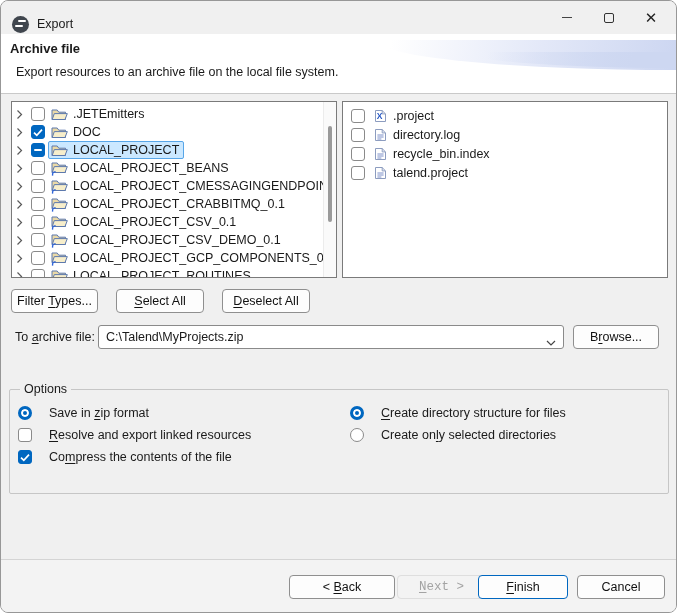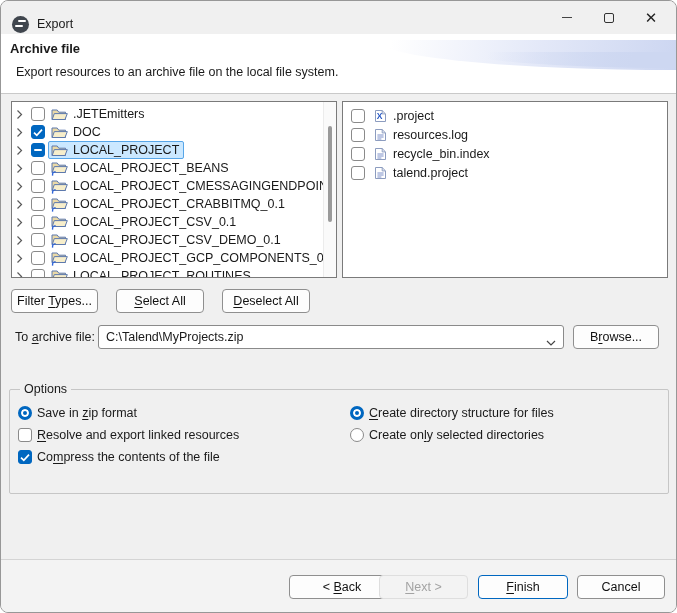--- a/index.html
+++ b/index.html
@@ -60,29 +60,29 @@
   .combo{position:absolute;left:97px;top:324px;width:466px;height:24px;background:#fff;border:1px solid #8a8a8a;border-radius:3px;
          display:flex;align-items:center;padding:0 24px 0 7px;}
   .combo-arrow{position:absolute;right:7px;top:9px;}
   #btn-browse{left:572px;top:324px;width:86px;}
   
   .group{position:absolute;left:8px;top:388px;width:660px;height:105px;border:1px solid #c6c6c6;border-radius:2px;}
   .group-label{position:absolute;left:10px;top:-8px;background:#f0f0f0;padding:0 4px;}
   .optcol{position:absolute;top:12px;display:flex;flex-direction:column;}
   .optcol.left{left:8px;}
   .optcol.right{left:340px;}
-  .opt{display:flex;align-items:center;height:22px;gap:5px;}
+  .opt{display:flex;align-items:center;height:22px;gap:17px;}
   .radio{width:14px;height:14px;border-radius:50%;background:#fff;border:1px solid #8a8a8a;flex:none;}
   .radio.on{border:3px solid #0067c0;background:#0067c0;box-shadow:inset 0 0 0 2px #fff;}
   .opt .cb{margin-right:0;}
   
   .sep{position:absolute;left:0;right:0;top:558px;height:1px;background:#d4d4d4;}
   .footer{position:absolute;left:0;right:0;top:559px;bottom:0;background:#f3f3f3;}
   #btn-back{left:288px;top:574px;width:106px;}
-  #btn-next{left:378px;top:574px;width:89px;}
+  #btn-next{left:396px;top:574px;width:89px;font-family:Liberation Mono, monospace;}
   #btn-finish{left:477px;top:574px;width:90px;}
   #btn-cancel{left:576px;top:574px;width:88px;}
   u{text-underline-offset:2px;}
 </style>
 </head>
 <body>
 
 <div id="window">
 
   <div class="titlebar">
@@ -316,21 +316,21 @@
       </div>
       <div class="frow">
         <span class="cb unchecked"></span>
         <span class="ficon">
           <svg width="13" height="14" viewBox="0 0 13 14">
             <path d="M1.5 1.5h6.6l3.4 3.4v7.6H1.5z" fill="#fff" stroke="#8c9cbf"></path>
             <path d="M8.2 1.5v3.4h3.3" fill="none" stroke="#8c9cbf"></path>
             <path d="M3.4 7h6.2M3.4 9h6.2M3.4 11h4" stroke="#7d90c9" stroke-width="1"></path>
           </svg>
         </span>
-        <span class="lbl">resources.log</span>
+        <span class="lbl">directory.log</span>
       </div>
       <div class="frow">
         <span class="cb unchecked"></span>
         <span class="ficon">
           <svg width="13" height="14" viewBox="0 0 13 14">
             <path d="M1.5 1.5h6.6l3.4 3.4v7.6H1.5z" fill="#fff" stroke="#8c9cbf"></path>
             <path d="M8.2 1.5v3.4h3.3" fill="none" stroke="#8c9cbf"></path>
             <path d="M3.4 7h6.2M3.4 9h6.2M3.4 11h4" stroke="#7d90c9" stroke-width="1"></path>
           </svg>
         </span>

